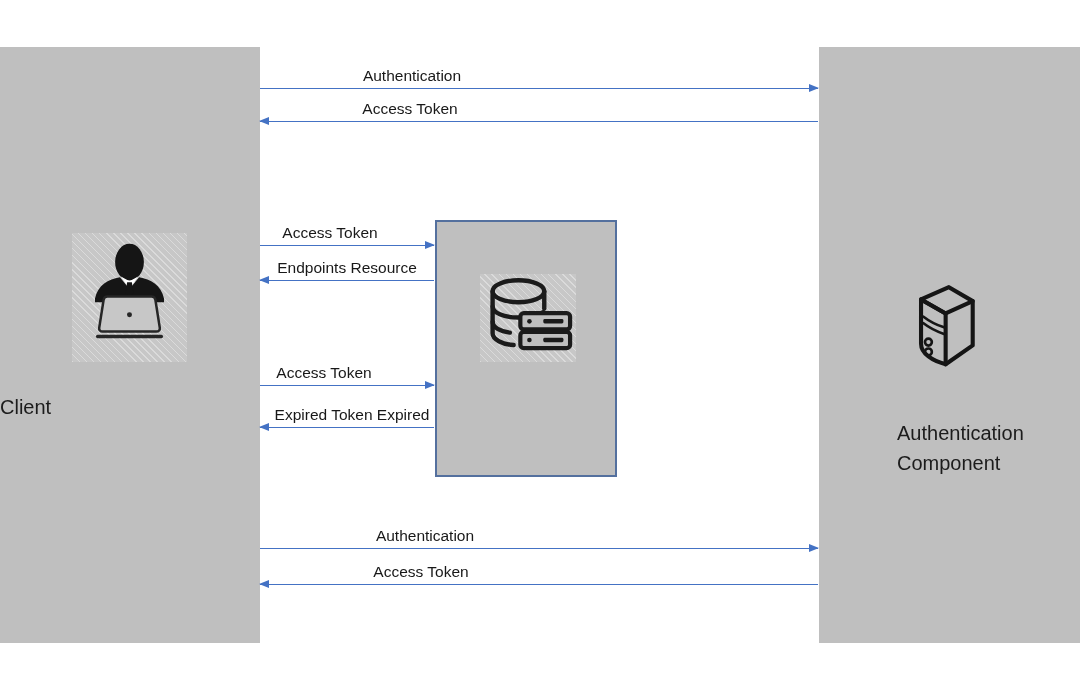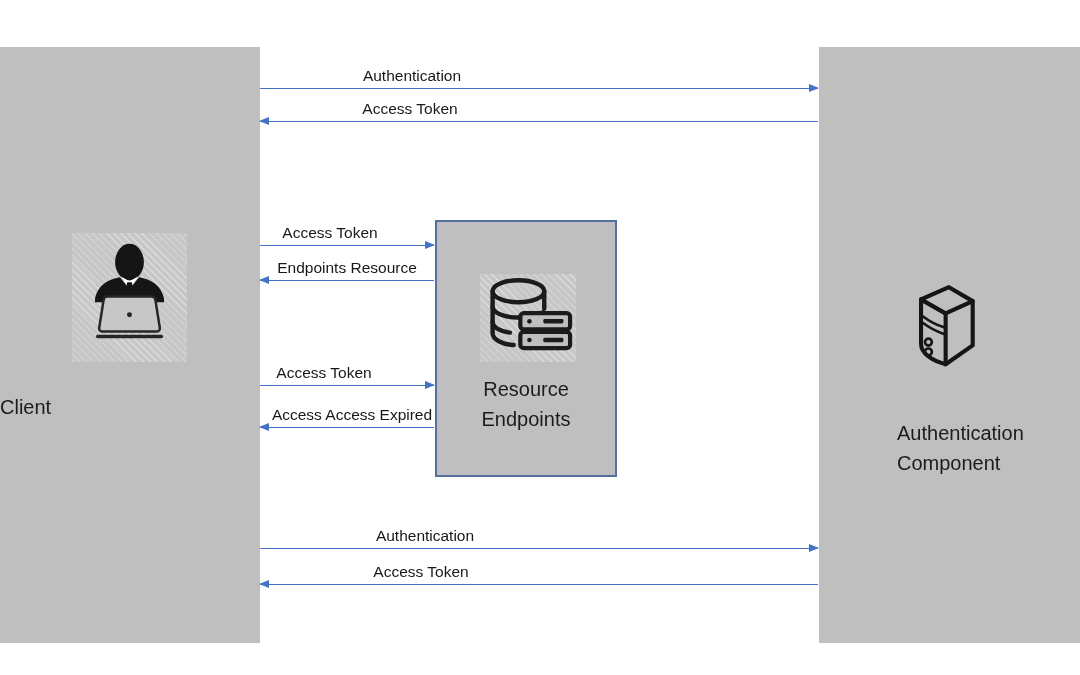--- a/index.html
+++ b/index.html
@@ -97,24 +97,20 @@
         </g>
         <rect x="42" y="41" width="52" height="17" rx="3.6" fill="#bfbfbf" stroke="#1b1b1b" stroke-width="4.4"></rect>
         <rect x="42" y="60.5" width="52" height="17" rx="3.6" fill="#bfbfbf" stroke="#1b1b1b" stroke-width="4.4"></rect>
         <circle cx="51.5" cy="49.5" r="2.4" fill="#1b1b1b"></circle>
         <circle cx="51.5" cy="69" r="2.4" fill="#1b1b1b"></circle>
         <rect x="66" y="47" width="21" height="4.8" rx="1.5" fill="#1b1b1b"></rect>
         <rect x="66" y="66.6" width="21" height="4.8" rx="1.5" fill="#1b1b1b"></rect>
       </svg>
     </span>
   </div>
-  <div class="node-label" id="resource-label">
-    <div>Resource</div>
-    <div>Endpoints</div>
-  </div>
 </div>
 
 <div style="position:absolute;left:903px;top:268px;">
   <svg width="82" height="122" viewBox="0 0 100 120">
     <g fill="none" stroke="#151515" stroke-width="5" stroke-linejoin="round" stroke-linecap="round">
       <path d="M22,24 L56,9 L85,26 L52,41 Z"></path>
       <path d="M22,24 L22,78 C22,90 36,99 52,103 L52,41 Z"></path>
       <path d="M85,26 L85,80 L52,103"></path>
     </g>
     <g fill="none" stroke="#151515" stroke-width="3.2" stroke-linecap="round">
@@ -151,21 +147,21 @@
   <span class="label" style="left:87px;">Endpoints Resource</span>
 </div>
 
 <div class="arrow right" style="left:260px;top:385px;width:174px;">
   <span class="head"></span>
   <span class="label" style="left:64px;">Access Token</span>
 </div>
 
 <div class="arrow left" style="left:260px;top:427px;width:174px;">
   <span class="head"></span>
-  <span class="label" style="left:92px;">Access Access Expired</span>
+  <span class="label" style="left:92px;">Expired Token Expired</span>
 </div>
 
 <div class="arrow right" style="left:260px;top:548px;width:558px;">
   <span class="head"></span>
   <span class="label" style="left:165px;">Authentication</span>
 </div>
 
 <div class="arrow left" style="left:260px;top:584px;width:558px;">
   <span class="head"></span>
   <span class="label" style="left:161px;">Access Token</span>

